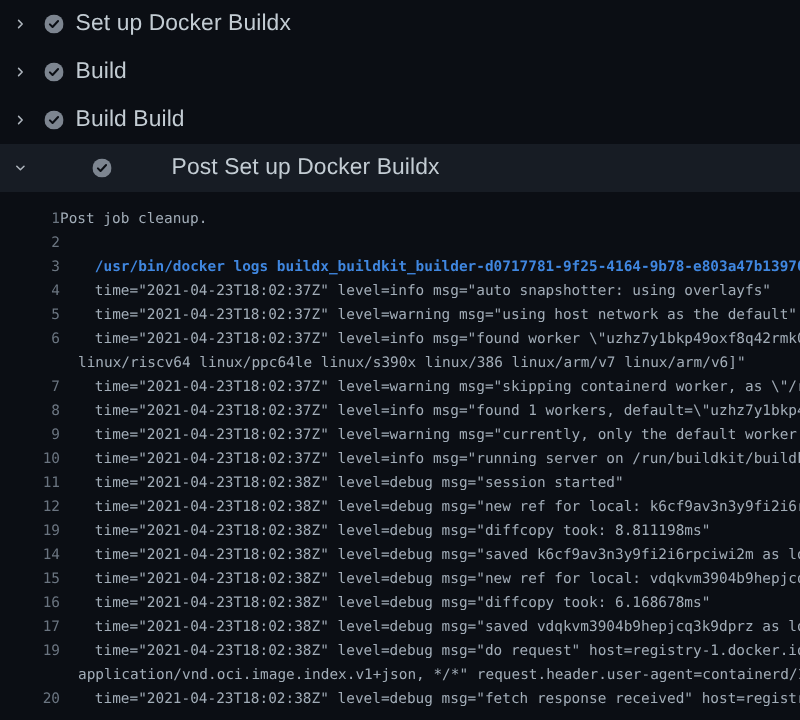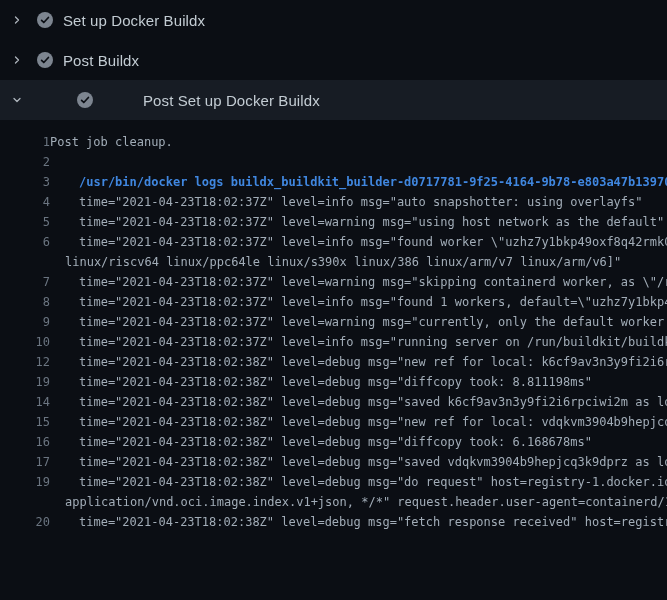--- a/index.html
+++ b/index.html
@@ -42,21 +42,21 @@
     width:16px;height:16px;
     margin-left:13px;
     display:flex;align-items:center;justify-content:center;
     flex:none;
   }
   .check circle{fill:var(--check-circle);}
   .check path{stroke:var(--page-bg);}
   .step-label{
     margin-left:10px;
     color:var(--step-title);
-    font-size:15px;
+    font-size:19px;
     letter-spacing:.1px;
   }
   .log{
     padding-top:12px;
     font-family:"DejaVu Sans Mono","Liberation Mono",monospace;
     font-size:12px;
     line-height:20px;
   }
   .log-row{
     display:flex;
@@ -108,21 +108,35 @@
       <svg width="12" height="12" viewBox="0 0 16 16">
         <path d="M6 4l4 4-4 4" fill="none" stroke-width="1.7" stroke-linecap="round" stroke-linejoin="round"></path>
       </svg>
     </span>
     <span class="check">
       <svg width="16" height="16" viewBox="0 0 16 16">
         <circle cx="8" cy="8" r="8"></circle>
         <path d="M4.6 8.3l2.2 2.2 4.6-5" fill="none" stroke-width="1.7" stroke-linecap="round" stroke-linejoin="round"></path>
       </svg>
     </span>
-    <span class="step-label">Post Buildx</span>
+    <span class="step-label">Build</span>
+  </div>
+      <div class="step">
+    <span class="chev">
+      <svg width="12" height="12" viewBox="0 0 16 16">
+        <path d="M6 4l4 4-4 4" fill="none" stroke-width="1.7" stroke-linecap="round" stroke-linejoin="round"></path>
+      </svg>
+    </span>
+    <span class="check">
+      <svg width="16" height="16" viewBox="0 0 16 16">
+        <circle cx="8" cy="8" r="8"></circle>
+        <path d="M4.6 8.3l2.2 2.2 4.6-5" fill="none" stroke-width="1.7" stroke-linecap="round" stroke-linejoin="round"></path>
+      </svg>
+    </span>
+    <span class="step-label">Build Build</span>
   </div>
       <div class="step expanded">
     <span class="chev down">
       <svg width="12" height="12" viewBox="0 0 16 16">
         <path d="M6 4l4 4-4 4" fill="none" stroke-width="1.7" stroke-linecap="round" stroke-linejoin="round"></path>
       </svg>
     </span>
     <span class="check">
       <svg width="16" height="16" viewBox="0 0 16 16">
         <circle cx="8" cy="8" r="8"></circle>
@@ -170,20 +184,24 @@
   </div>
       <div class="log-row indent-child">
     <span class="ln">9</span>
     <span class="txt">time="2021-04-23T18:02:37Z" level=warning msg="currently, only the default worker ca</span>
   </div>
       <div class="log-row indent-child">
     <span class="ln">10</span>
     <span class="txt">time="2021-04-23T18:02:37Z" level=info msg="running server on /run/buildkit/buildkit</span>
   </div>
       <div class="log-row indent-child">
+    <span class="ln">11</span>
+    <span class="txt">time="2021-04-23T18:02:38Z" level=debug msg="session started"</span>
+  </div>
+      <div class="log-row indent-child">
     <span class="ln">12</span>
     <span class="txt">time="2021-04-23T18:02:38Z" level=debug msg="new ref for local: k6cf9av3n3y9fi2i6rpc</span>
   </div>
       <div class="log-row indent-child">
     <span class="ln">19</span>
     <span class="txt">time="2021-04-23T18:02:38Z" level=debug msg="diffcopy took: 8.811198ms"</span>
   </div>
       <div class="log-row indent-child">
     <span class="ln">14</span>
     <span class="txt">time="2021-04-23T18:02:38Z" level=debug msg="saved k6cf9av3n3y9fi2i6rpciwi2m as loca</span>

